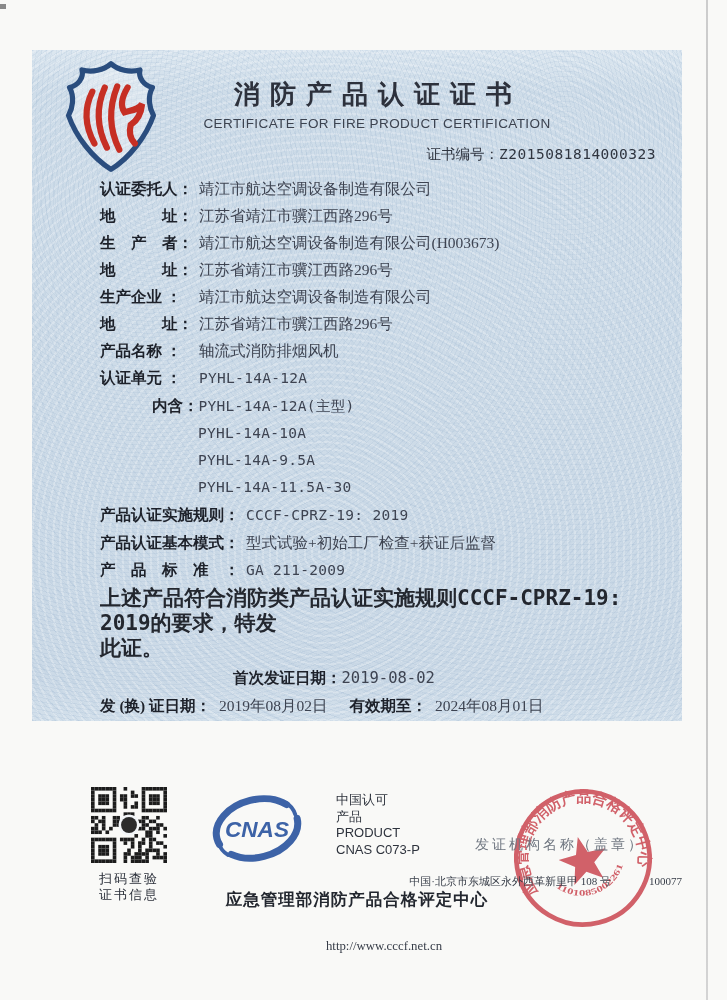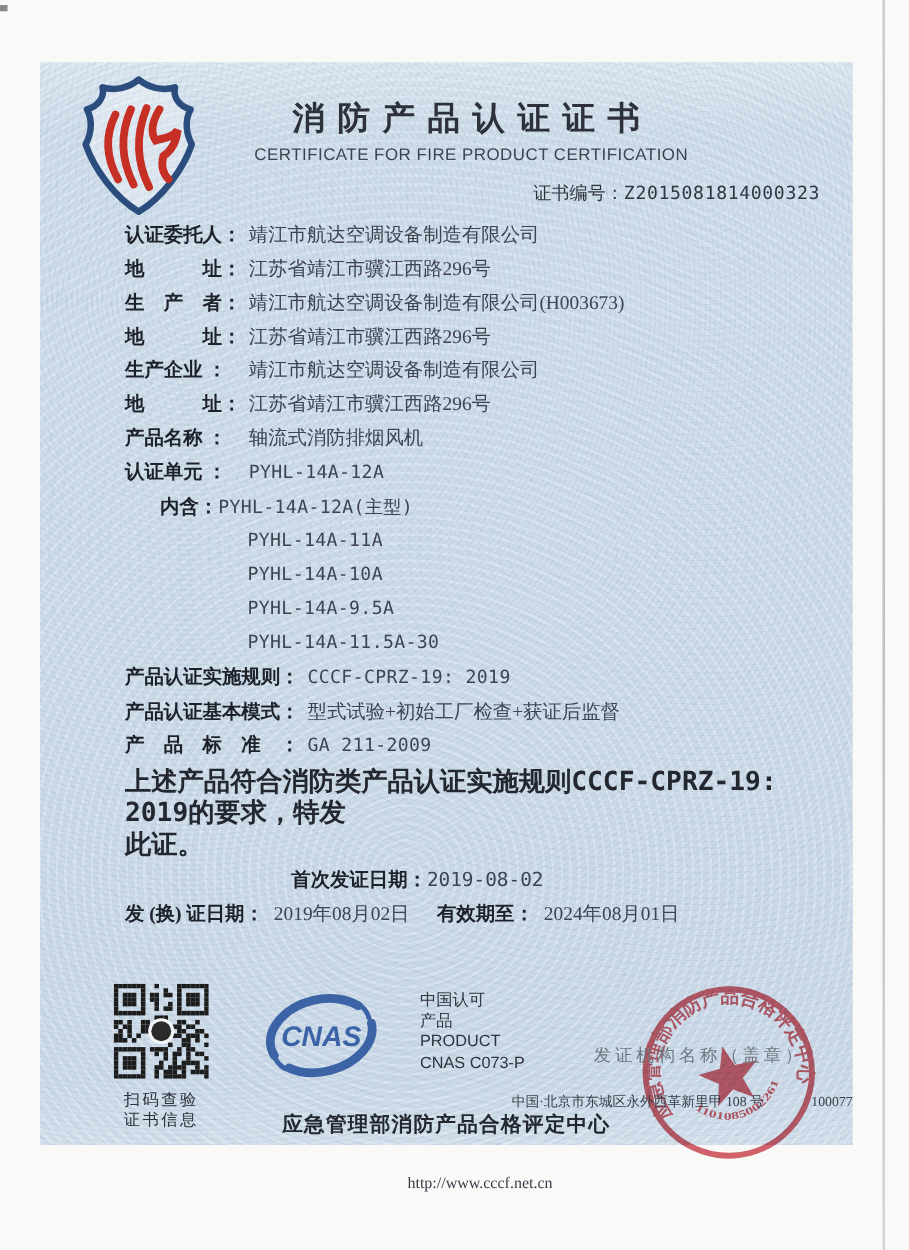--- a/index.html
+++ b/index.html
@@ -8,21 +8,21 @@
     background:#f9f9f7;
     font-family:"Liberation Serif","DejaVu Serif",serif;
     -webkit-font-smoothing:antialiased;
   }
   .scan-edge-right{position:absolute;left:706px;top:0;width:2px;height:1000px;
     background:linear-gradient(180deg,#cdcdcd,#bfbfbf 50%,#d4d4d4);}
   .scan-speck{position:absolute;left:0;top:4px;width:6px;height:5px;background:#5a5a5a;opacity:.7;}
 
   
   .paper{
-    position:absolute;left:32px;top:50px;width:650px;height:866px;
+    position:absolute;left:32px;top:50px;width:650px;height:671px;
     background-color:#cfdde9;
     background-image:
       repeating-radial-gradient(circle at 18% 22%, rgba(255,255,255,0) 0 3px, rgba(116,150,188,.10) 3px 4px),
       repeating-radial-gradient(circle at 82% 12%, rgba(255,255,255,0) 0 4px, rgba(116,150,188,.09) 4px 5px),
       repeating-radial-gradient(circle at 45% 75%, rgba(255,255,255,0) 0 5px, rgba(255,255,255,.22) 5px 7px),
       repeating-radial-gradient(circle at 65% 45%, rgba(255,255,255,0) 0 6px, rgba(140,170,200,.07) 6px 8px),
       linear-gradient(180deg,#dce7f0, #cfdde9 6%, #ccdae7 94%, #d3e0eb);
     color:#2f3440;
   }
 
@@ -40,21 +40,21 @@
 
   .mono{font-family:"DejaVu Sans Mono","Liberation Mono",monospace;}
 
   
   .fields{position:absolute;top:125px;left:68px;right:26px;font-size:15.5px;}
   .row{line-height:27px;white-space:nowrap;}
   .flabel{display:inline-block;min-width:99px;font-weight:700;color:#1d212a;}
   .fvalue{color:#3d4351;}
   .fvalue.mono{font-size:14.5px;letter-spacing:.3px;}
 
-  .contains-label{display:inline-block;margin-left:28px;min-width:46px;font-weight:700;color:#1d212a;}
+  .contains-label{display:inline-block;margin-left:52px;min-width:46px;font-weight:700;color:#1d212a;}
   .contains-item{margin-left:98px;}
 
   .rules .flabel{min-width:146px;}
 
   .statement{line-height:25px;font-size:21px;color:#23272f;font-weight:600;white-space:normal;margin-top:2px;}
   .statement .mono{font-weight:600;}
 
   .first-issue{margin-top:3px;}
   .first-issue .flabel{margin-left:133px;min-width:0;margin-right:0;font-family:Liberation Serif, serif;}
   .issue-row .flabel{min-width:0;margin-right:8px;}
@@ -133,21 +133,20 @@
     <div class="row">
       <span class="flabel">产品名称 ：</span><span class="fvalue">轴流式消防排烟风机</span>
     </div>
     <div class="row">
       <span class="flabel">认证单元 ：</span><span class="fvalue mono">PYHL-14A-12A</span>
     </div>
 
     <div class="row">
       <span class="contains-label">内含：</span><span class="fvalue mono">PYHL-14A-12A(主型)</span>
     </div>
-    <div class="row contains-item fvalue mono">PYHL-14A-11A</div>
     <div class="row contains-item fvalue mono">PYHL-14A-10A</div>
     <div class="row contains-item fvalue mono">PYHL-14A-9.5A</div>
     <div class="row contains-item fvalue mono">PYHL-14A-11.5A-30</div>
 
     <div class="rules">
       <div class="row">
         <span class="flabel">产品认证实施规则：</span><span class="fvalue mono">CCCF-CPRZ-19: 2019</span>
       </div>
       <div class="row">
         <span class="flabel">产品认证基本模式：</span><span class="fvalue">型式试验+初始工厂检查+获证后监督</span>

